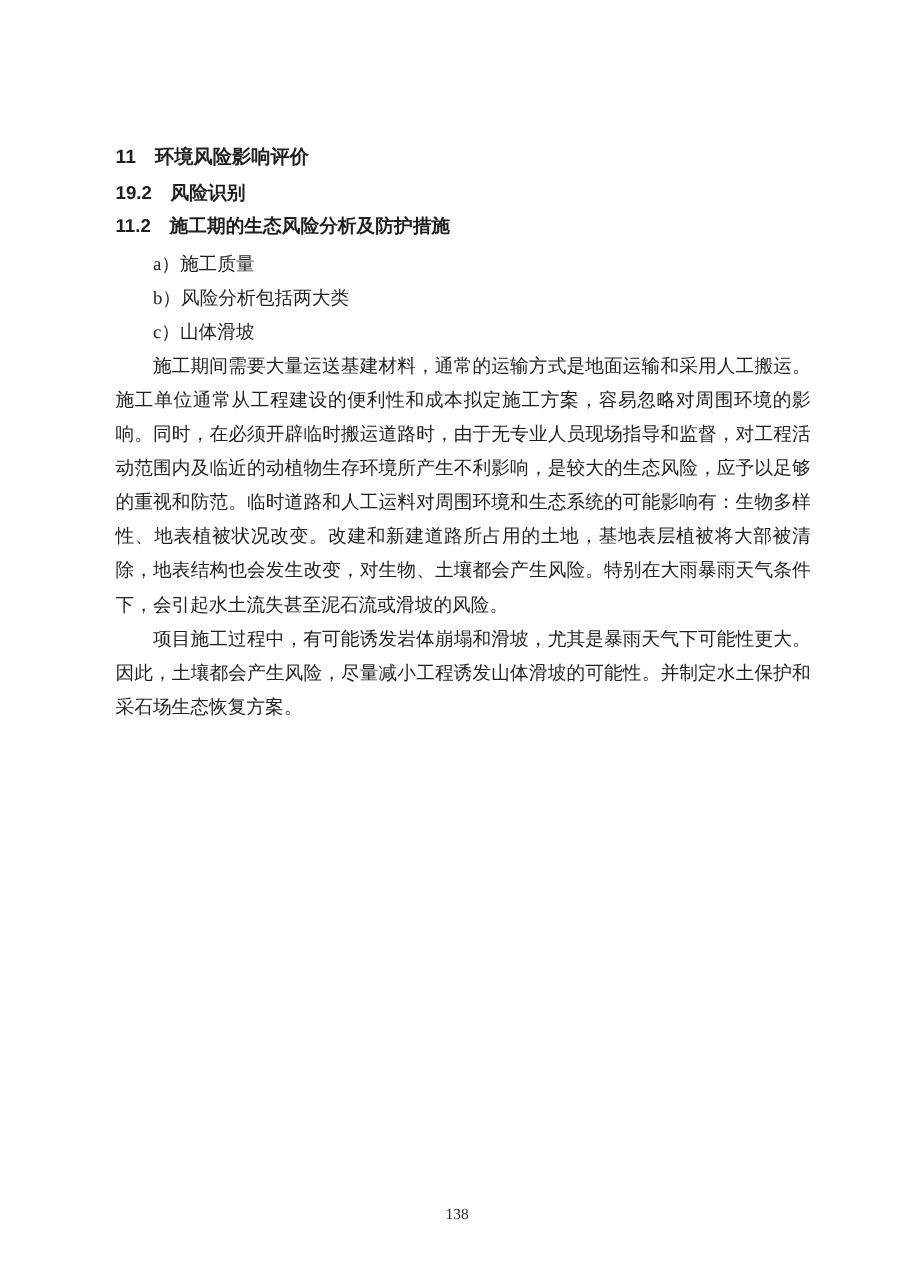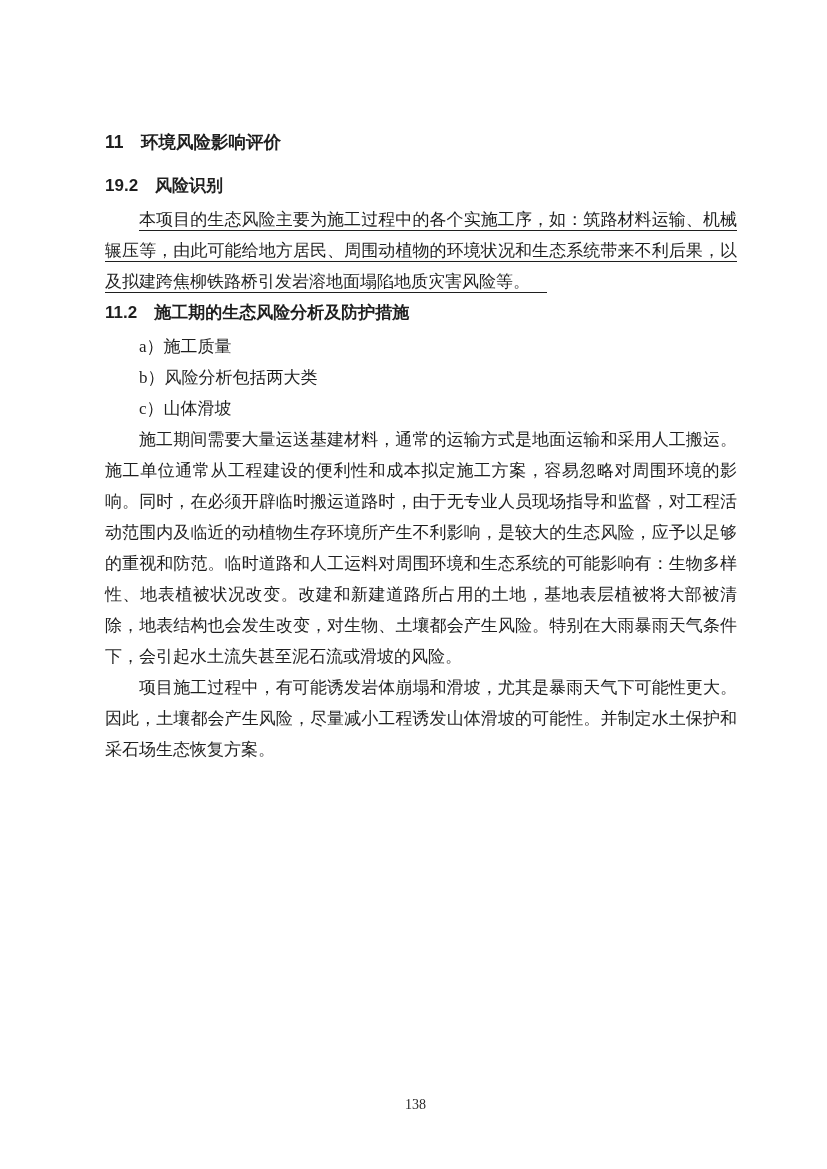--- a/index.html
+++ b/index.html
@@ -19,21 +19,21 @@
     background: #ffffff;
     box-sizing: border-box;
     padding: 130px 90px 0 105px;
     color: #1f1f1f;
   }
   .doc-content {
     width: 632px;
   }
   
   h1.blk {
-    margin: 0 0 20px 0;
+    margin: 0 0 10px 0;
     font-family: "Liberation Sans", "DejaVu Sans", sans-serif;
     font-weight: bold;
     font-size: 17.5px;
     line-height: 24px;
     color: #1f1f1f;
   }
   
   h2.blk {
     margin: 4px 0 6px 0;
     font-family: "Liberation Sans", "DejaVu Sans", sans-serif;
@@ -74,21 +74,20 @@
     color: #2a2a2a;
   }
 </style>
 </head>
 <body>
 
 <div class="page">
   <main class="doc-content" id="doc-content">
       <h1 class="blk h1">11　环境风险影响评价</h1>
       <h2 class="blk h2">19.2　风险识别</h2>
-      <p class="blk p-underline">本项目的生态风险主要为施工过程中的各个实施工序，如：筑路材料运输、机械辗压等，由此可能给地方居民、周围动植物的环境状况和生态系统带来不利后果，以及拟建跨焦柳铁路桥引发岩溶地面塌陷地质灾害风险等。</p>
       <h2 class="blk h2">11.2　施工期的生态风险分析及防护措施</h2>
       <p class="blk p">a）施工质量</p>
       <p class="blk p">b）风险分析包括两大类</p>
       <p class="blk p">c）山体滑坡</p>
       <p class="blk p">施工期间需要大量运送基建材料，通常的运输方式是地面运输和采用人工搬运。施工单位通常从工程建设的便利性和成本拟定施工方案，容易忽略对周围环境的影响。同时，在必须开辟临时搬运道路时，由于无专业人员现场指导和监督，对工程活动范围内及临近的动植物生存环境所产生不利影响，是较大的生态风险，应予以足够的重视和防范。临时道路和人工运料对周围环境和生态系统的可能影响有：生物多样性、地表植被状况改变。改建和新建道路所占用的土地，基地表层植被将大部被清除，地表结构也会发生改变，对生物、土壤都会产生风险。特别在大雨暴雨天气条件下，会引起水土流失甚至泥石流或滑坡的风险。</p>
       <p class="blk p">项目施工过程中，有可能诱发岩体崩塌和滑坡，尤其是暴雨天气下可能性更大。因此，土壤都会产生风险，尽量减小工程诱发山体滑坡的可能性。并制定水土保护和采石场生态恢复方案。</p>
     </main>
   <div class="footer">
     <span class="page-num">138</span>
   </div>

